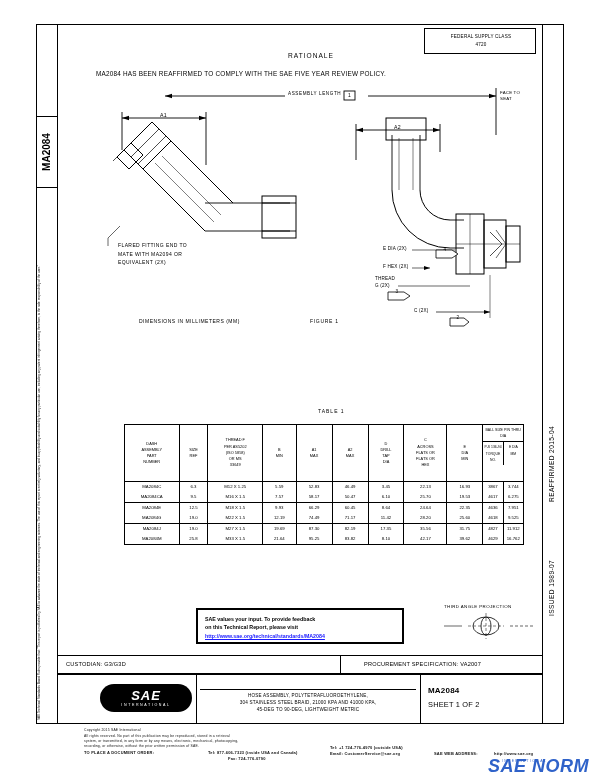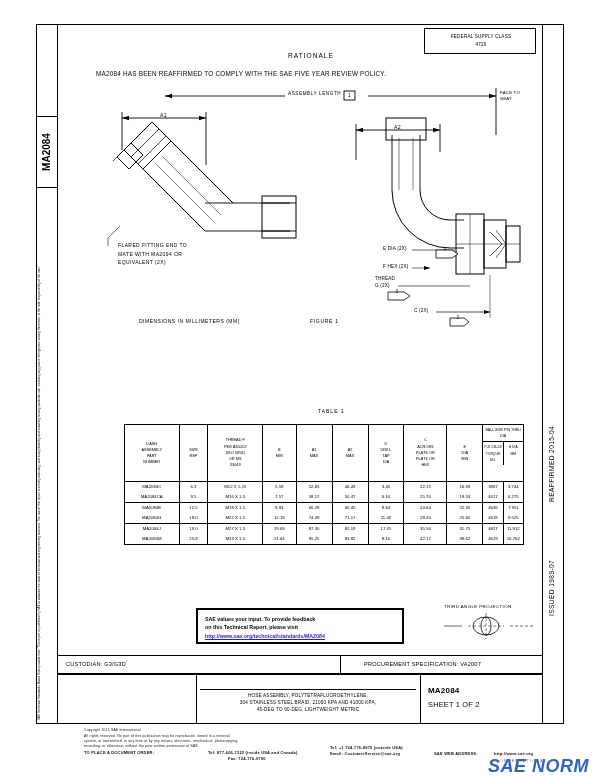--- a/index.html
+++ b/index.html
@@ -365,20 +365,24 @@
 
   <div class="abs" id="custbar"></div>
   <div class="abs" id="custdiv"></div>
   <div class="t" style="left:66px;top:661px;font-size:5.6px">CUSTODIAN: G3/G3D</div>
   <div class="t" style="left:364px;top:661px;font-size:5.6px">PROCUREMENT SPECIFICATION: VA2007</div>
 
   <div class="abs" id="titleblk"></div>
   <div class="abs" id="tbLeftDiv"></div>
   <div class="abs" id="tbMidDiv"></div>
 
+  <div class="abs" style="left:100px;top:684px;width:92px;height:28px;background:#000;border-radius:14px;">
+    <div class="t b" style="left:0;top:4px;width:92px;text-align:center;color:#fff;font-size:13px;letter-spacing:1px;font-style:italic">SAE</div>
+    <div class="t" style="left:0;top:19px;width:92px;text-align:center;color:#fff;font-size:3.6px;letter-spacing:1.6px">INTERNATIONAL</div>
+  </div>
 
   <div class="abs" id="asRule"></div>
 
   <div class="t desc" style="left:198px;top:692px;width:220px">HOSE ASSEMBLY, POLYTETRAFLUOROETHYLENE,</div>
   <div class="t desc" style="left:198px;top:699px;width:220px">304 STAINLESS STEEL BRAID, 21000 KPA AND 41000 KPA,</div>
   <div class="t desc" style="left:198px;top:706px;width:220px">45-DEG TO 90-DEG, LIGHTWEIGHT METRIC</div>
 
   <div class="t b" style="left:428px;top:686px;font-size:8px">MA2084</div>
   <div class="t" style="left:428px;top:700px;font-size:7.4px">SHEET 1 OF 2</div>
 

